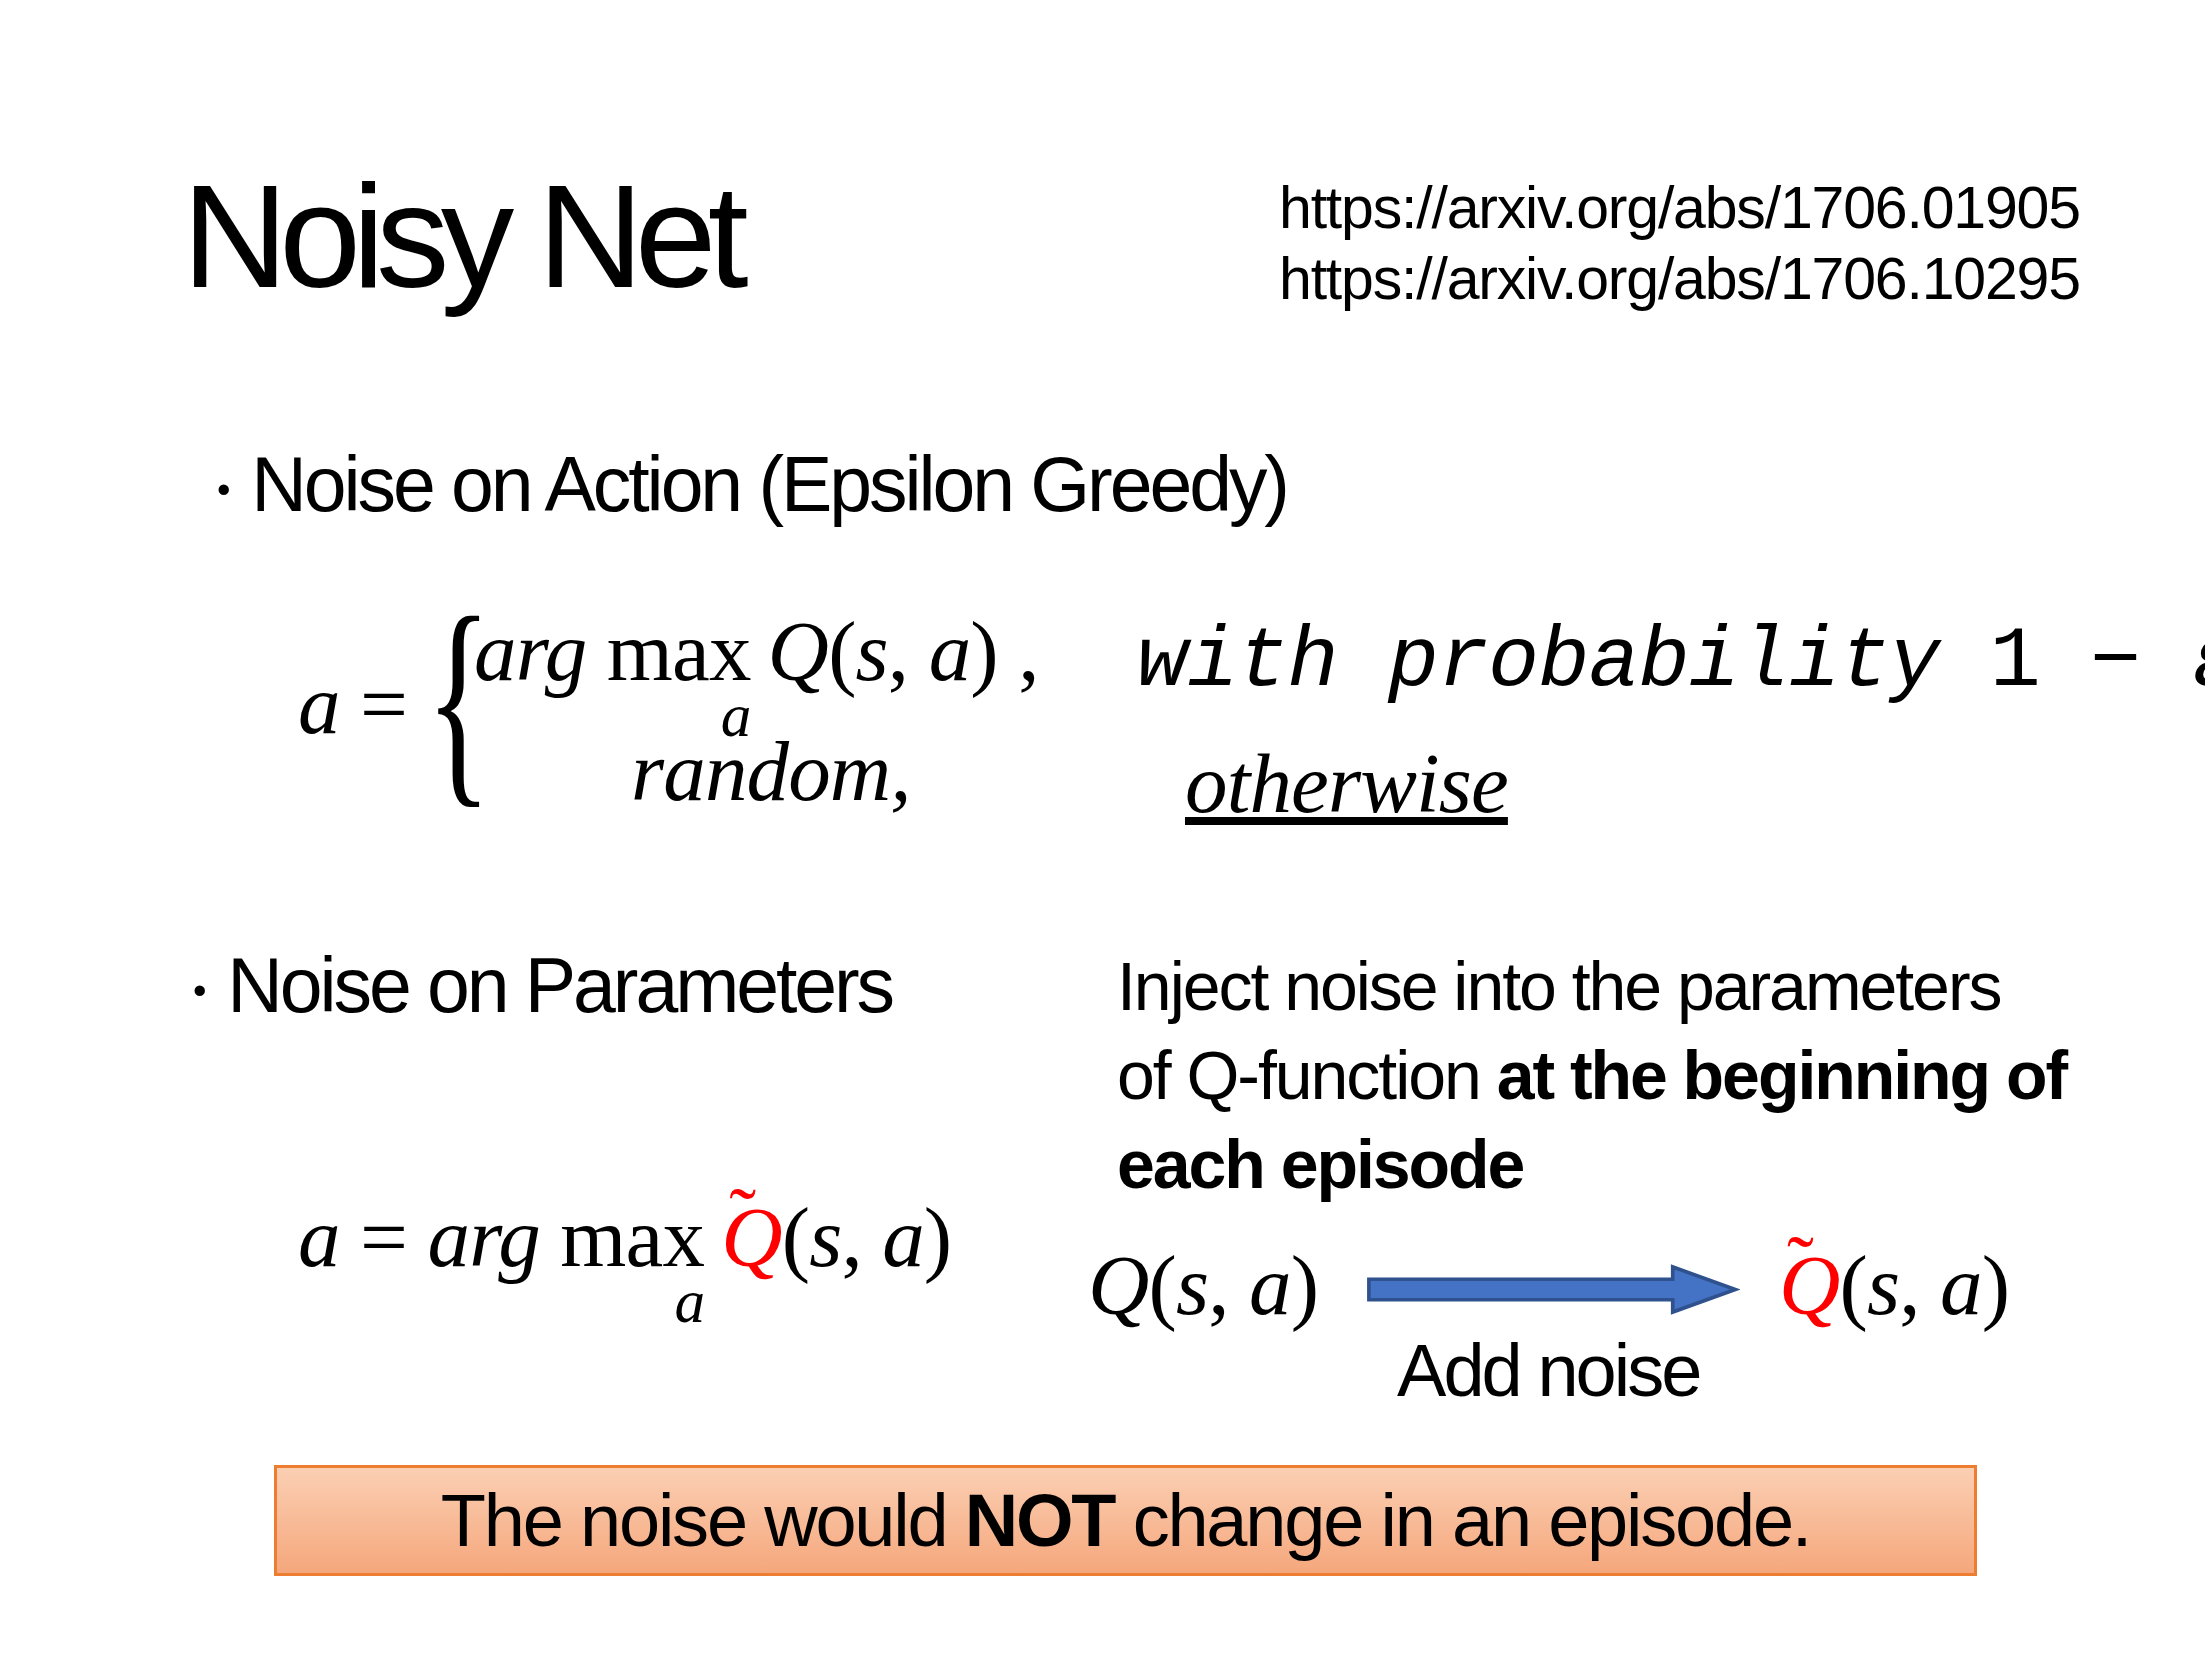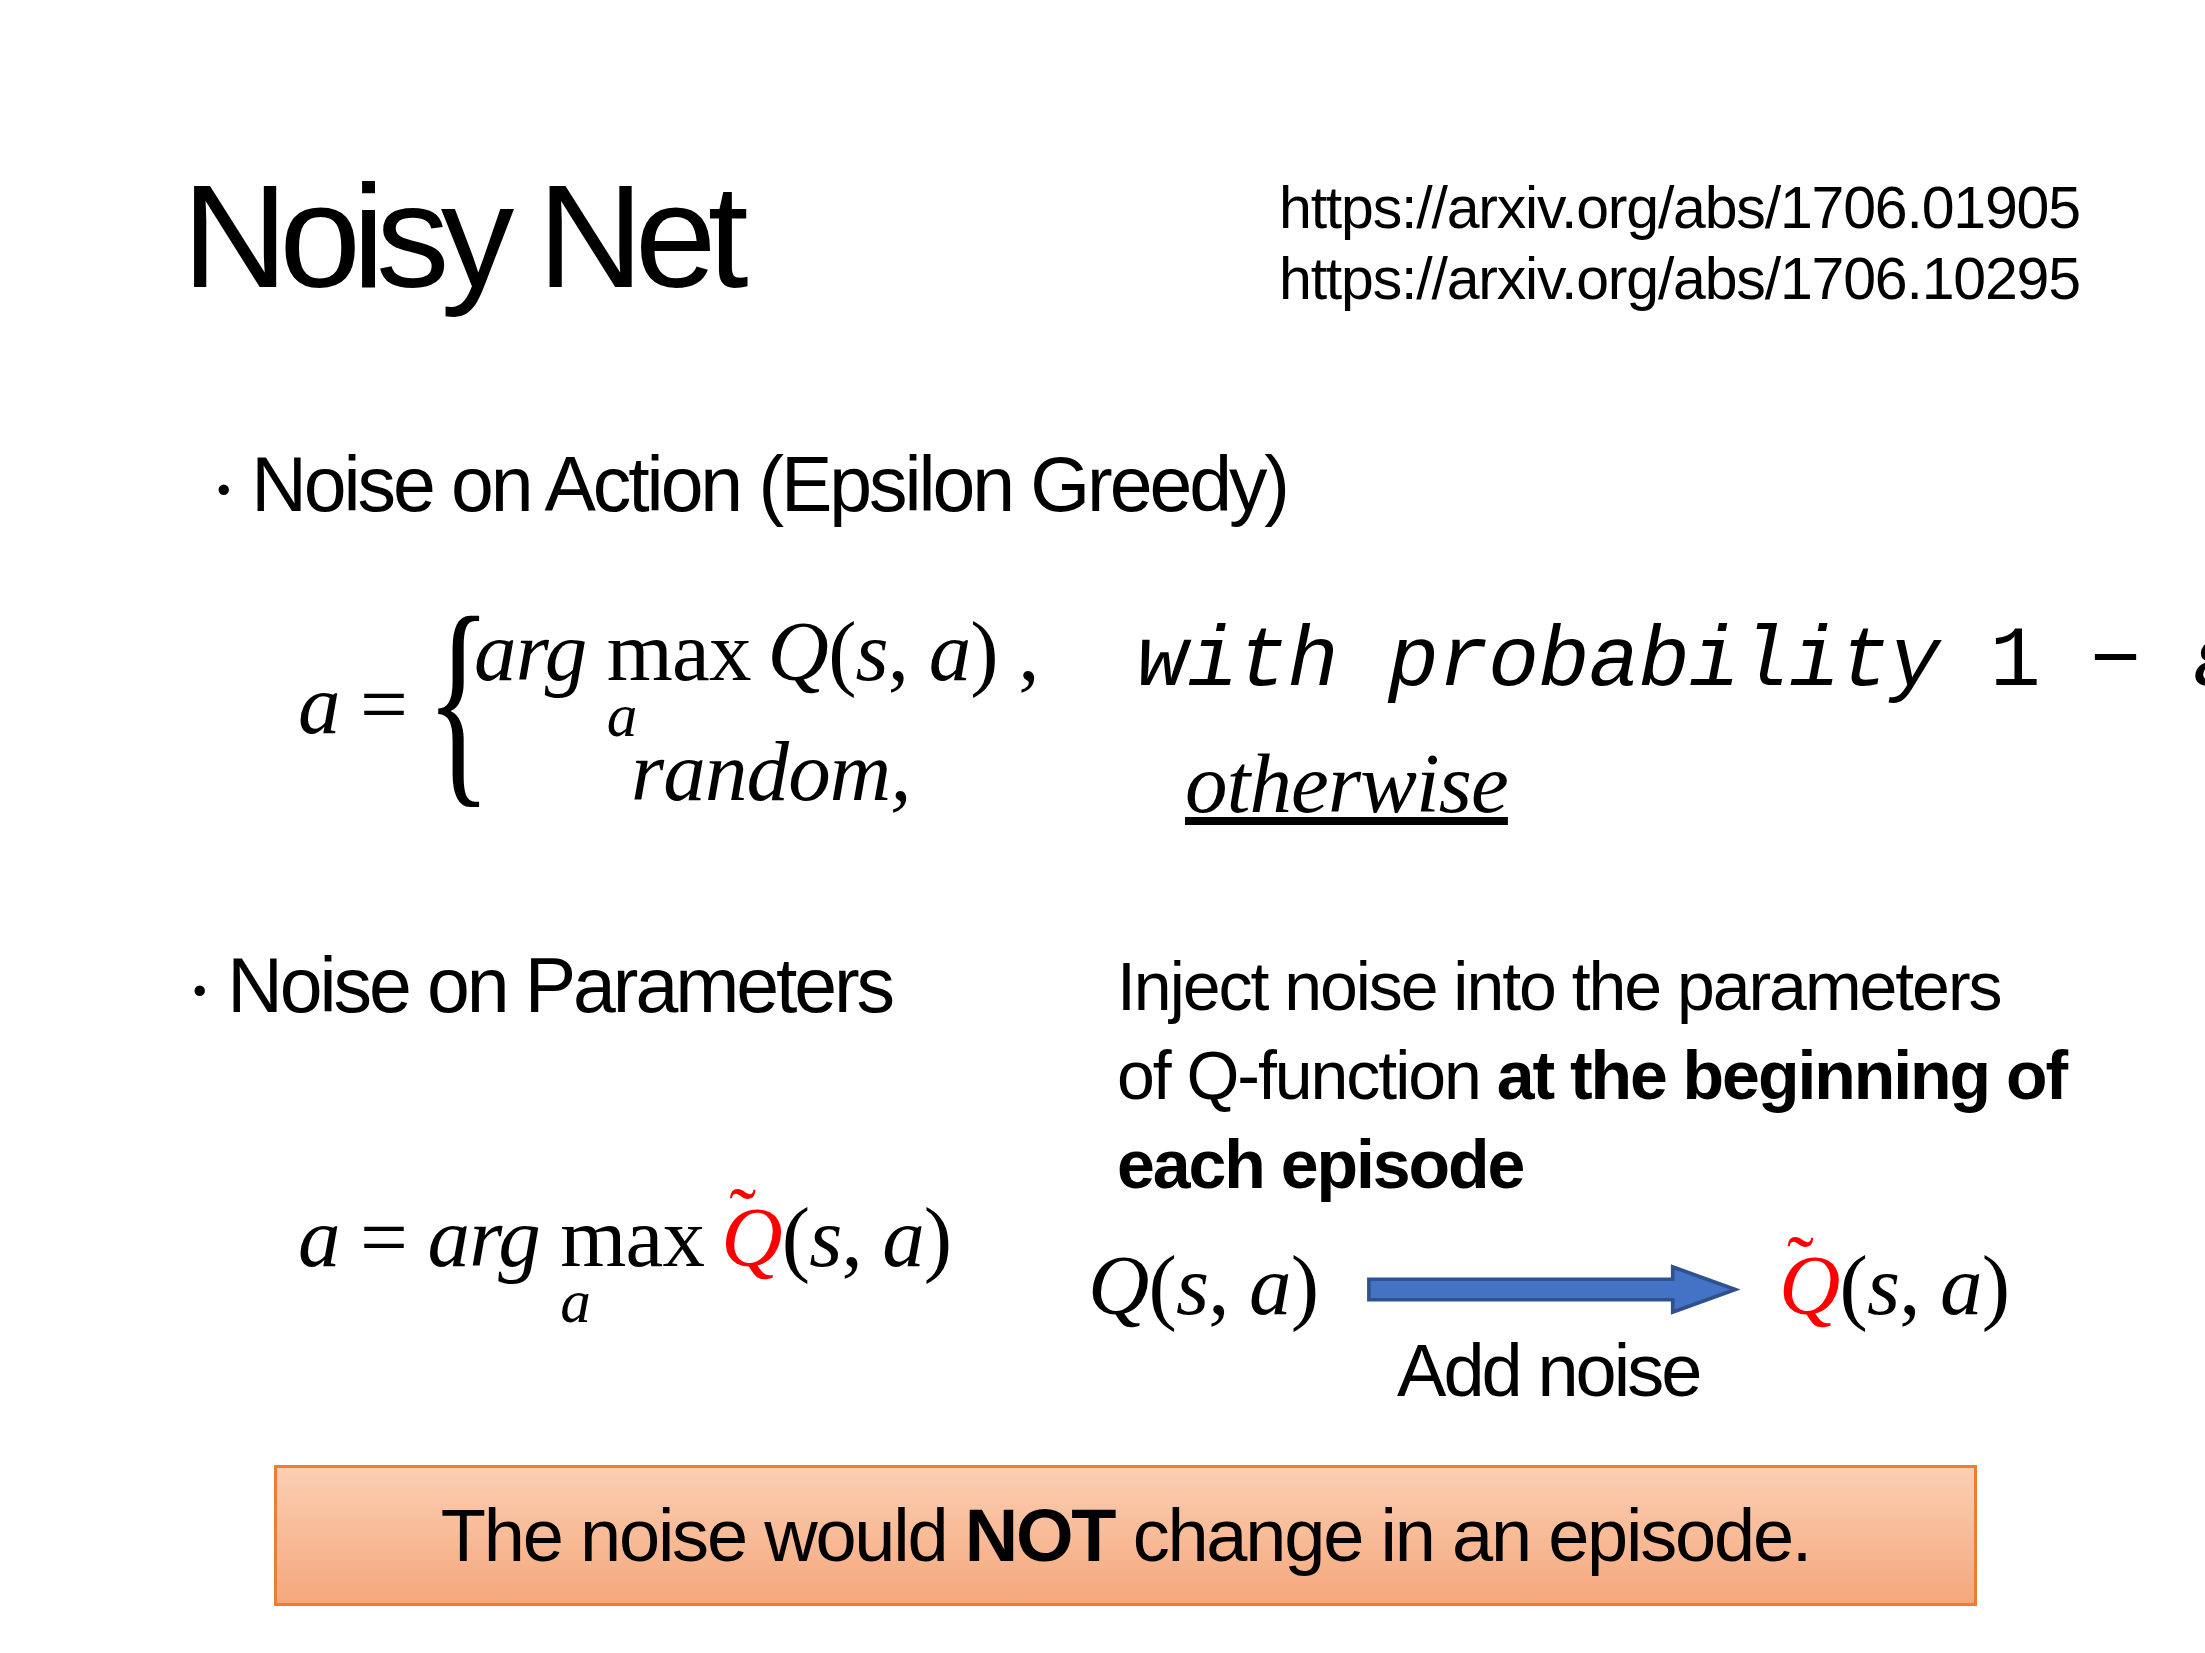--- a/index.html
+++ b/index.html
@@ -19,26 +19,26 @@
            font-size:221px;line-height:1;transform:scale(0.62,1.05);transform-origin:center;}
   .f1r1{left:474px;top:609px;}
   .f1r2{left:592px;top:729px;margin-left:39px;}
   .f1w{left:1137px;top:620px;font-family:Liberation Mono, monospace;}
   .f1o{left:1185px;top:741px;text-decoration:underline;}
   #f2{left:298px;top:1195px;}
   #q1{left:1088px;top:1243px;}
   #arrowbox{left:1365px;top:1264px;width:375px;height:51px;}
   #q2{left:1779px;top:1243px;}
   #addnoise{left:1397px;top:1327px;font-size:74px;line-height:1.2;}
-  #callout{left:274px;top:1465px;width:1703px;height:141px;box-sizing:border-box;
+  #callout{left:274px;top:1465px;width:1703px;height:111px;box-sizing:border-box;
            border:3.7px solid #ed7d31;display:flex;align-items:center;justify-content:center;
            font-size:74px;letter-spacing:-0.03em;}
   #para{left:1117px;top:942px;font-size:68px;line-height:89px;letter-spacing:-0.03em;}
   .b{font-weight:bold;}
-  .us{display:inline-flex;flex-direction:column;align-items:flex-start;vertical-align:baseline;}
+  .us{display:inline-flex;flex-direction:column;align-items:flex-end;vertical-align:baseline;}
   .us .sb{font-size:0.72em;line-height:0.78;font-style:italic;margin-top:-0.04em;}
   .qt{position:relative;display:inline-block;}
   .qt .tld{position:absolute;left:0.1em;top:-0.24em;font-style:normal;font-size:0.95em;}
   .mlq{margin-left:0.2em;}
 </style>
 </head>
 <body>
 
 <div class="abs sans" id="title">Noisy Net</div>
 

